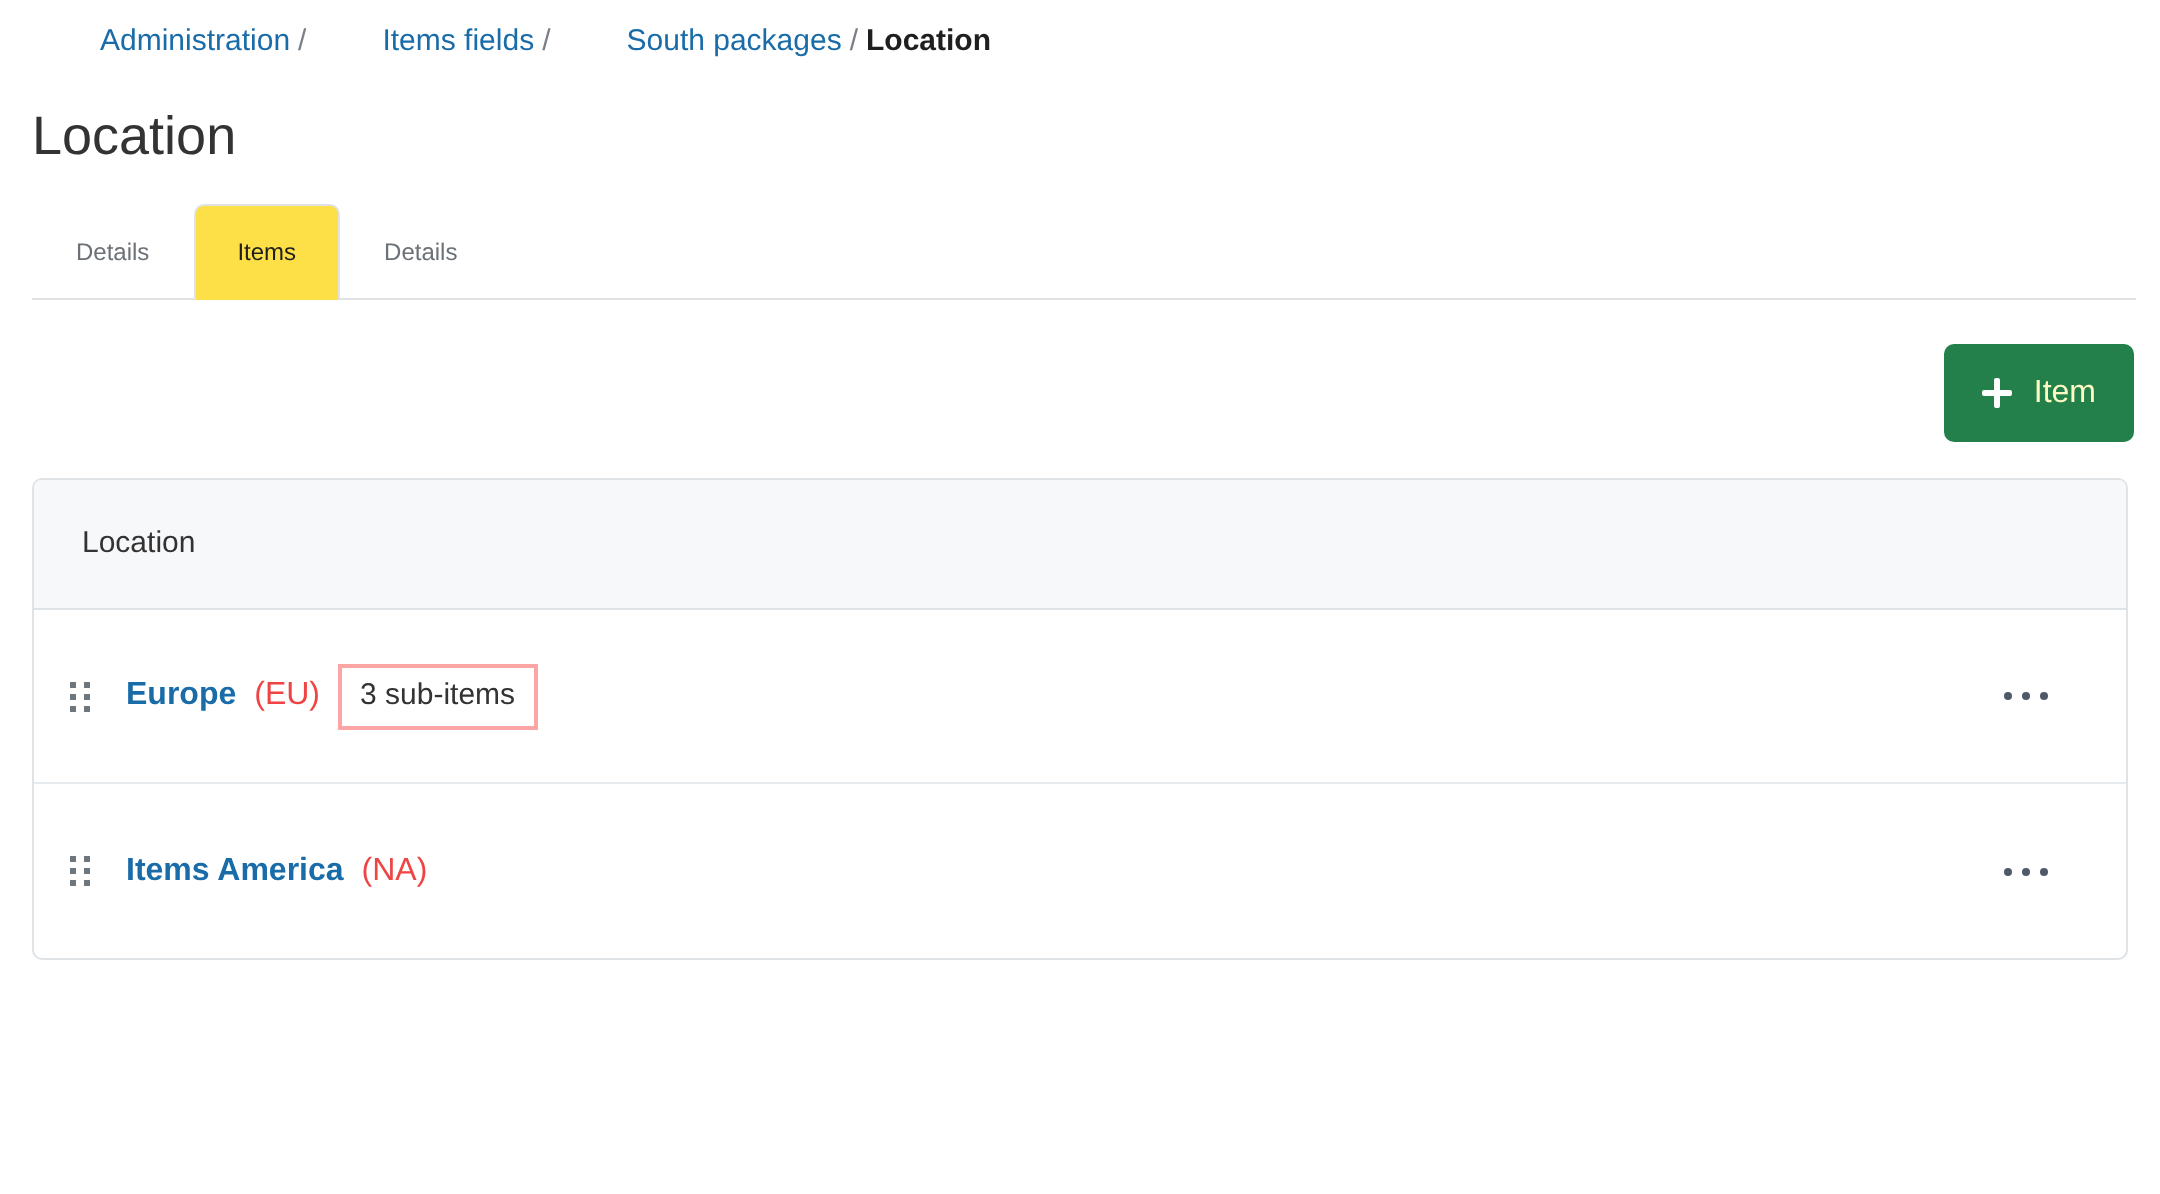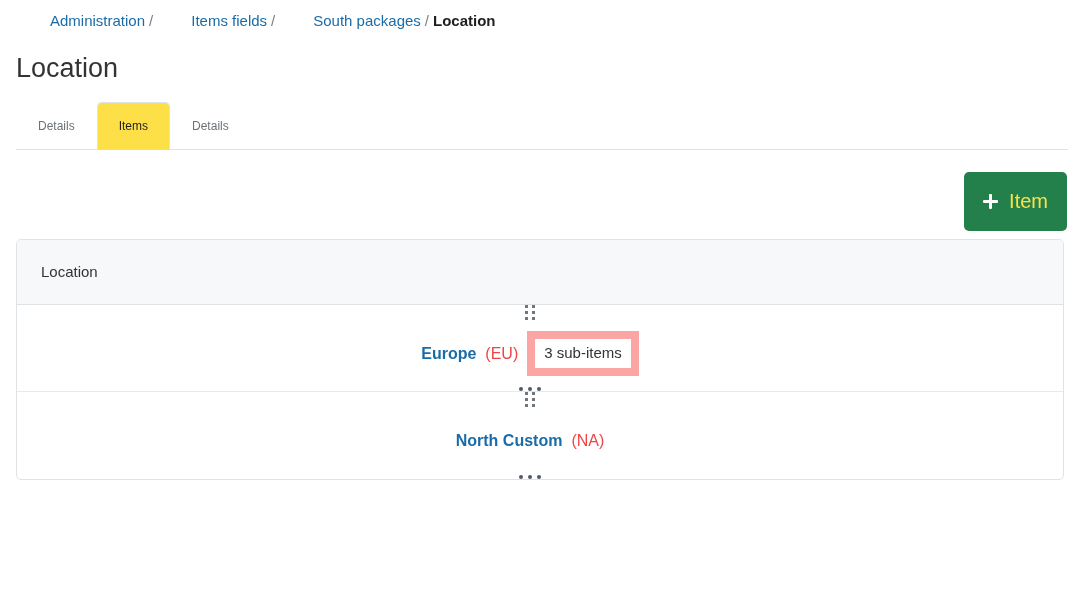--- a/index.html
+++ b/index.html
@@ -116,26 +116,26 @@
     right: 13px;
     top: 172px;
     display: flex;
     justify-content: flex-end;
   }
   .btn-add {
     display: inline-flex;
     align-items: center;
     gap: 11px;
     background: #23804a;
-    color: #fde047;
+    color: #fef9c3;
     border: none;
     border-radius: 5px;
     padding: 0 19px;
-    height: 59px;
-    font-size: 20px;
+    height: 49px;
+    font-size: 16px;
     font-family: "Liberation Sans", sans-serif;
     cursor: pointer;
   }
   .plus-icon {
     display: inline-block;
     position: relative;
     width: 15px;
     height: 15px;
   }
   .plus-icon::before,
@@ -163,25 +163,23 @@
     background: #f7f8fa;
     border-bottom: 1px solid #dfe3e6;
     padding: 22px 0 22px 24px;
     font-size: 15px;
     line-height: 20px;
     color: #333333;
   }
   .rows { }
   .row {
     display: flex;
-    align-items: center;
     height: 87px;
     border-bottom: 1px solid #e6eaed;
     padding: 0 20px 0 0;
-    flex-direction: column;
   }
   .row:last-child { border-bottom: none; }
 
   .drag-handle {
     width: 46px;
     min-width: 46px;
     display: flex;
     align-items: center;
     justify-content: center;
     cursor: grab;
@@ -215,21 +213,21 @@
     white-space: nowrap;
   }
   .item-short {
     font-size: 16px;
     color: #ef4444;
     margin-left: 9px;
     white-space: nowrap;
   }
   .sub-items-badge {
     margin-left: 9px;
-    border: 8px solid #fca5a5;
+    border: 2px solid #fca5a5;
     background: #ffffff;
     color: #333333;
     font-size: 15px;
     line-height: 18px;
     padding: 5px 9px 6px 9px;
     white-space: nowrap;
     cursor: pointer;
   }
 
   .row-actions {
@@ -316,21 +314,21 @@
           <span class="dots">
             <i></i>
               <i></i>
               <i></i>
               <i></i>
               <i></i>
               <i></i>
           </span>
         </div>
         <div class="row-main">
-          <a class="item-link">North Custom</a>
+          <a class="item-link">Items America</a>
           <span class="item-short">(NA)</span>
         </div>
         <div class="row-actions">
           <span class="kebab">
               <i></i>
               <i></i>
               <i></i>
             </span>
         </div>
       </div>

